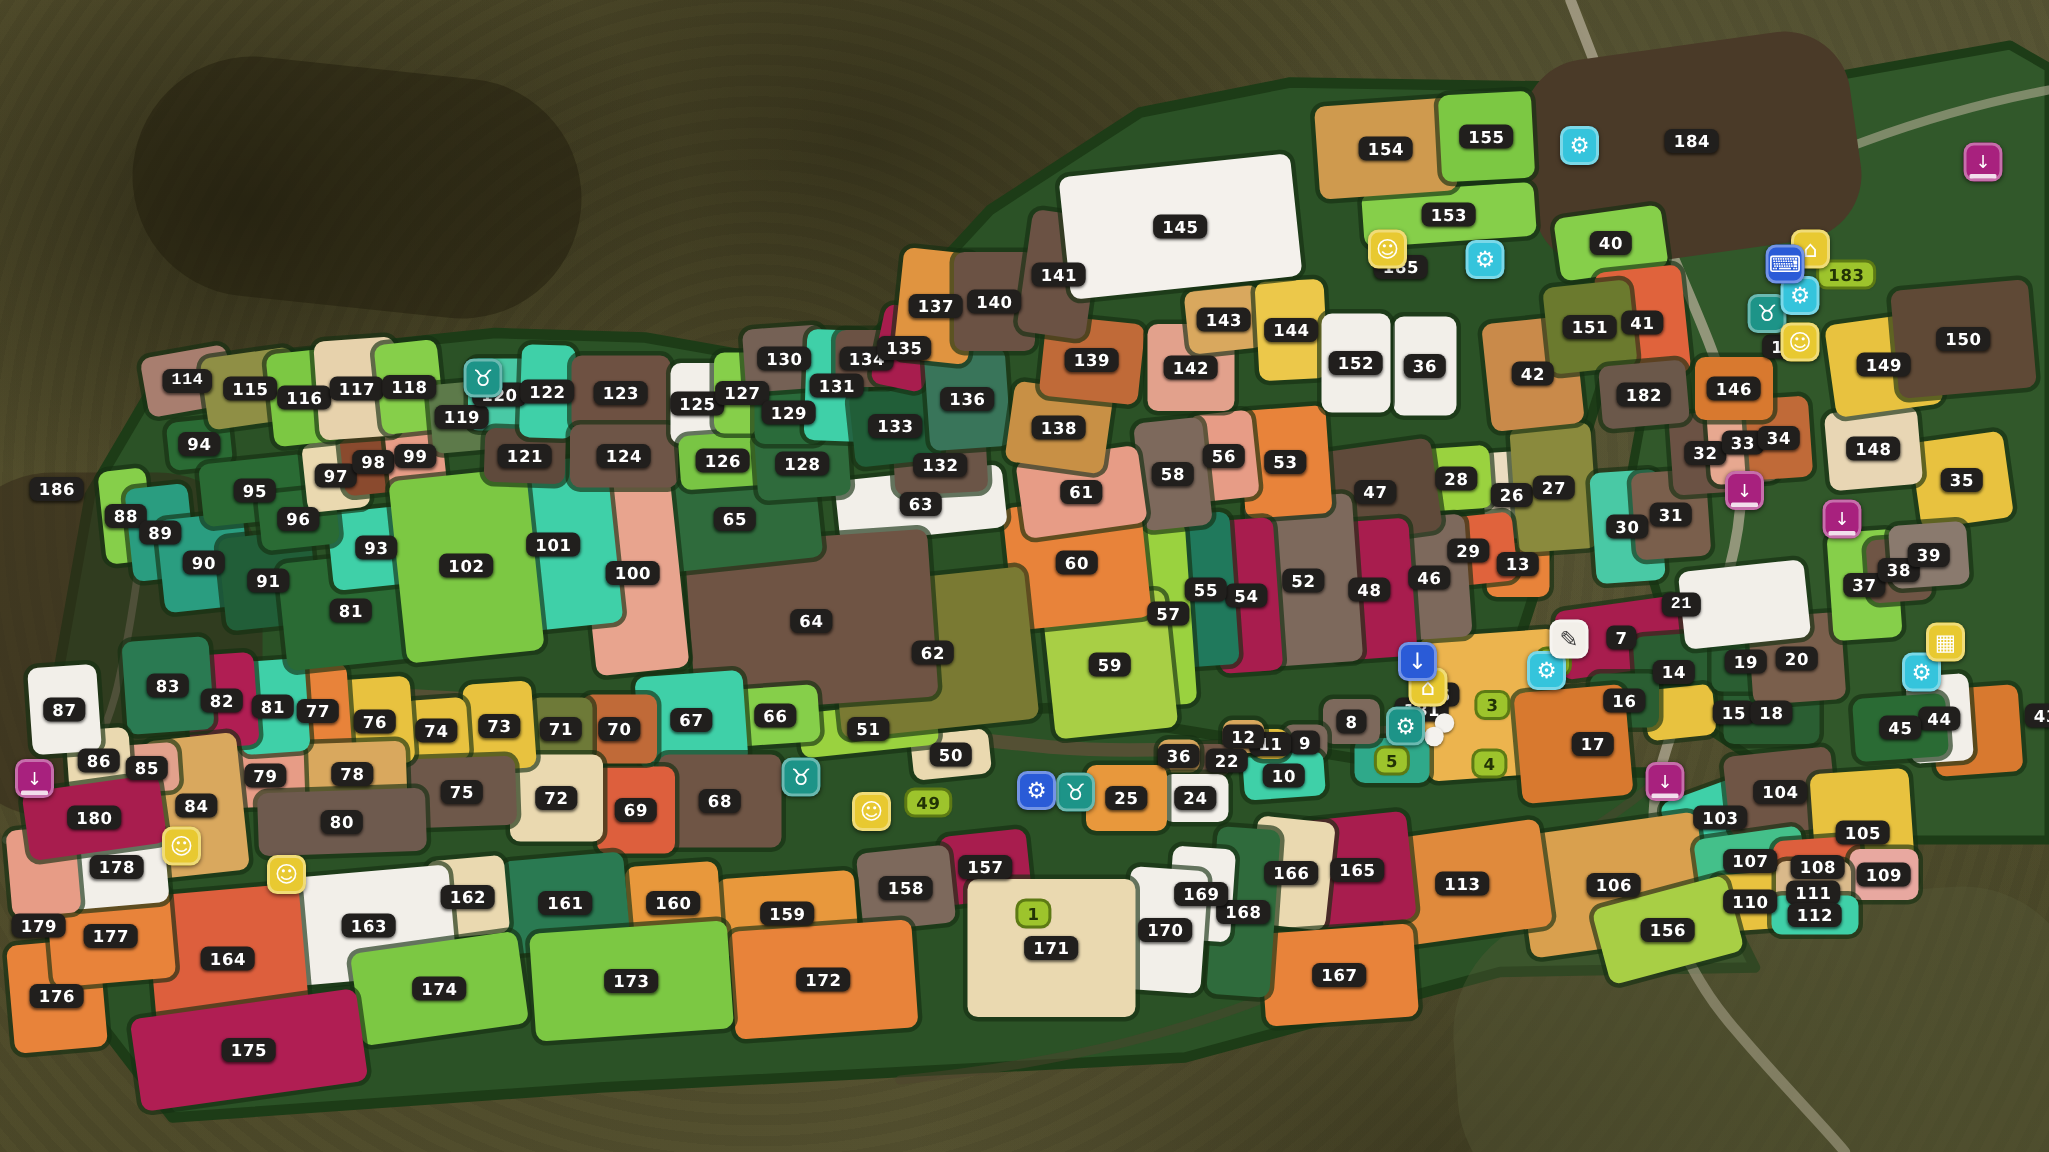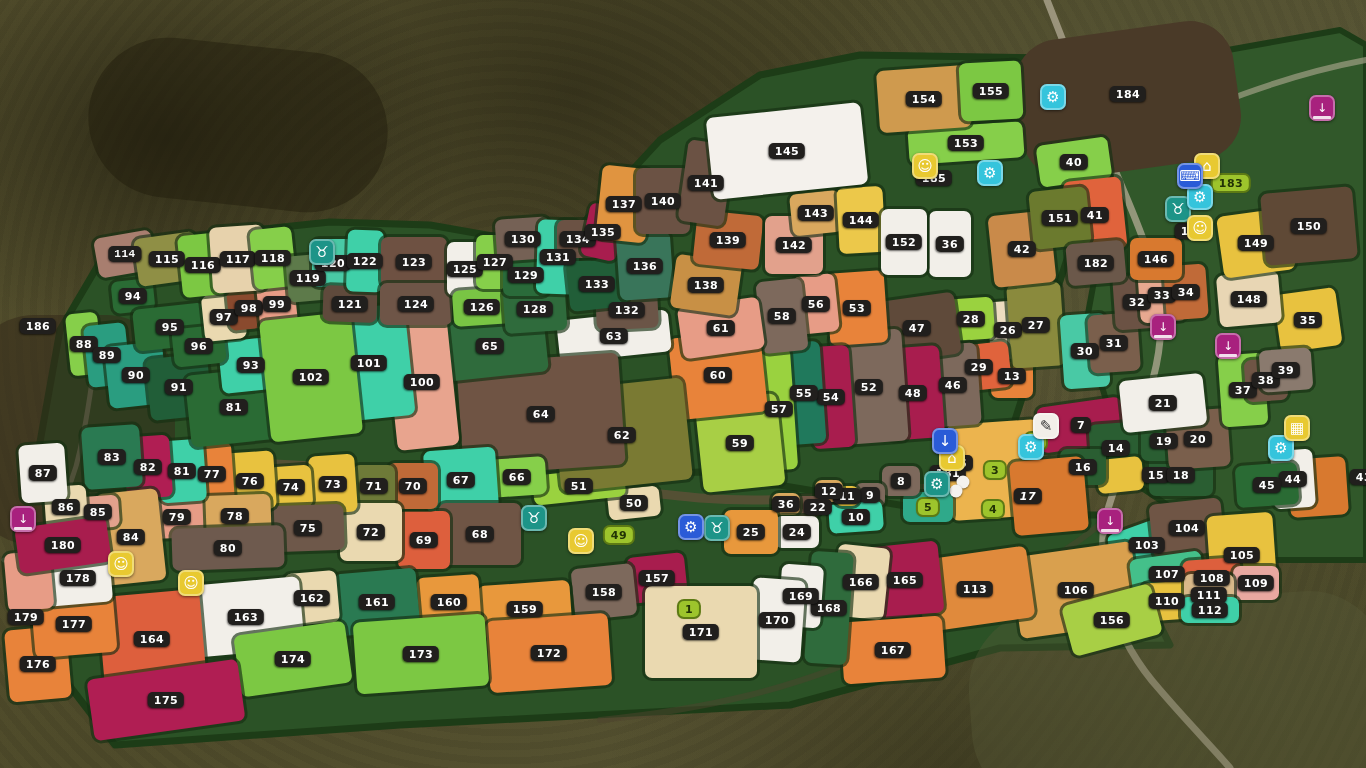--- a/index.html
+++ b/index.html
@@ -72,29 +72,29 @@
       <div class="chip" style="left: 829px; top: 491px;">12</div>
       <div class="parcel" style="left: 1012px; top: 376px; width: 42px; height: 44px; background: rgb(232, 131, 58); transform: translate(-50%, -50%) rotate(0deg);"></div>
       <div class="chip" style="left: 1012px; top: 376px;">13</div>
       <div class="parcel" style="left: 1116px; top: 448px; width: 52px; height: 50px; background: rgb(42, 94, 50); transform: translate(-50%, -50%) rotate(-4deg);"></div>
       <div class="chip" style="left: 1116px; top: 448px;">14</div>
       <div class="parcel" style="left: 1120px; top: 475px; width: 46px; height: 34px; background: rgb(232, 194, 63); transform: translate(-50%, -50%) rotate(-6deg);"></div>
       <div class="chip" style="left: 1120px; top: 475px; margin-left: 36px;">15</div>
       <div class="parcel" style="left: 1083px; top: 467px; width: 46px; height: 36px; background: rgb(42, 94, 50); transform: translate(-50%, -50%) rotate(0deg);"></div>
       <div class="chip" style="left: 1083px; top: 467px;">16</div>
       <div class="parcel" style="left: 1049px; top: 496px; width: 74px; height: 74px; background: rgb(216, 121, 47); transform: translate(-50%, -50%) rotate(-5deg);"></div>
-      <div class="chip" style="left: 1028px; top: 496px; font-style: italic;">17</div>
+      <div class="chip" style="left: 1062px; top: 496px;">17</div>
       <div class="parcel" style="left: 1181px; top: 475px; width: 64px; height: 42px; background: rgb(42, 94, 50); transform: translate(-50%, -50%) rotate(0deg);"></div>
       <div class="chip" style="left: 1181px; top: 475px;">18</div>
       <div class="parcel" style="left: 1164px; top: 441px; width: 46px; height: 40px; background: rgb(42, 94, 50); transform: translate(-50%, -50%) rotate(0deg);"></div>
       <div class="chip" style="left: 1164px; top: 441px;">19</div>
       <div class="parcel" style="left: 1198px; top: 439px; width: 62px; height: 58px; background: rgb(122, 95, 76); transform: translate(-50%, -50%) rotate(-4deg);"></div>
       <div class="chip" style="left: 1198px; top: 439px;">20</div>
       <div class="parcel" style="left: 1163px; top: 403px; width: 84px; height: 52px; background: rgb(242, 239, 233); transform: translate(-50%, -50%) rotate(-6deg);"></div>
-      <div class="chip" style="left: 1163px; top: 403px;">21</div>
+      <div class="chip" style="left: 1121px; top: 403px; font-family: Liberation Mono, monospace;">21</div>
       <div class="parcel" style="left: 806px; top: 507px; width: 28px; height: 22px; background: rgb(111, 85, 69); transform: translate(-50%, -50%) rotate(0deg);"></div>
       <div class="chip" style="left: 818px; top: 507px;">22</div>
       <div class="parcel" style="left: 786px; top: 504px; width: 28px; height: 22px; background: rgb(217, 168, 94); transform: translate(-50%, -50%) rotate(0deg);"></div>
       <div class="chip" style="left: 786px; top: 504px;">36</div>
       <div class="parcel" style="left: 797px; top: 532px; width: 44px; height: 32px; background: rgb(242, 239, 233); transform: translate(-50%, -50%) rotate(0deg);"></div>
       <div class="chip" style="left: 797px; top: 532px;">24</div>
       <div class="parcel" style="left: 751px; top: 532px; width: 54px; height: 44px; background: rgb(232, 152, 60); transform: translate(-50%, -50%) rotate(0deg);"></div>
       <div class="chip" style="left: 751px; top: 532px;">25</div>
       <div class="parcel" style="left: 1008px; top: 330px; width: 38px; height: 58px; background: rgb(236, 220, 192); transform: translate(-50%, -50%) rotate(-4deg);"></div>
       <div class="chip" style="left: 1008px; top: 330px;">26</div>

